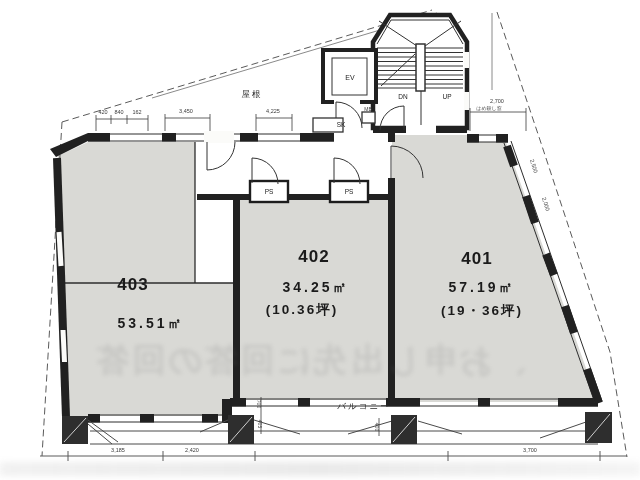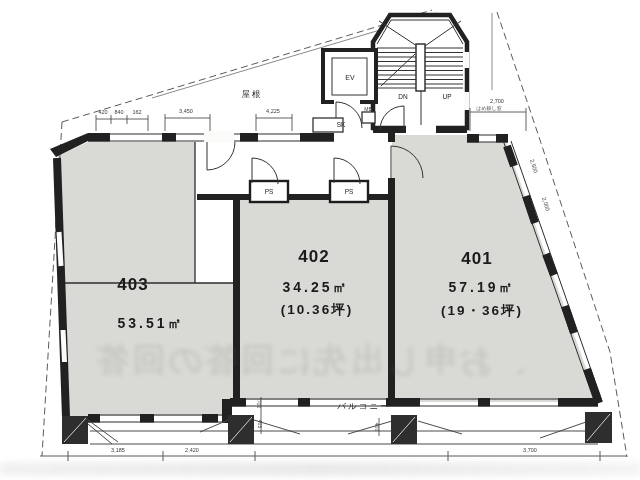--- a/index.html
+++ b/index.html
@@ -183,21 +183,21 @@
     </g>
   </svg>
 
   <div class="lbl jp" style="left:252px;top:95px;">屋根</div>
 
   <div class="lbl room-no" style="left:133px;top:261px;margin-top:24px;">403</div>
   <div class="lbl area" style="left:151px;top:300px;margin-top:24px;">53.51㎡</div>
 
   <div class="lbl room-no" style="left:314px;top:257px;text-align:center;">402</div>
   <div class="lbl area" style="left:316px;top:288px;">34.25㎡</div>
-  <div class="lbl tsubo" style="left:317px;top:310px;">(10.36坪)</div>
+  <div class="lbl tsubo" style="left:302px;top:310px;">(10.36坪)</div>
 
   <div class="lbl room-no" style="left:477px;top:259px;">401</div>
   <div class="lbl area" style="left:482px;top:288px;">57.19㎡</div>
   <div class="lbl tsubo" style="left:482px;top:311px;">(19・36坪)</div>
 
   <div class="lbl core" style="left:350px;top:77px;">EV</div>
   <div class="lbl tiny" style="left:403px;top:96px;">DN</div>
   <div class="lbl tiny" style="left:447px;top:96px;">UP</div>
   <div class="lbl tiny" style="left:341px;top:124px;">SK</div>
   <div class="lbl nano" style="left:368px;top:109px;">MB</div>

